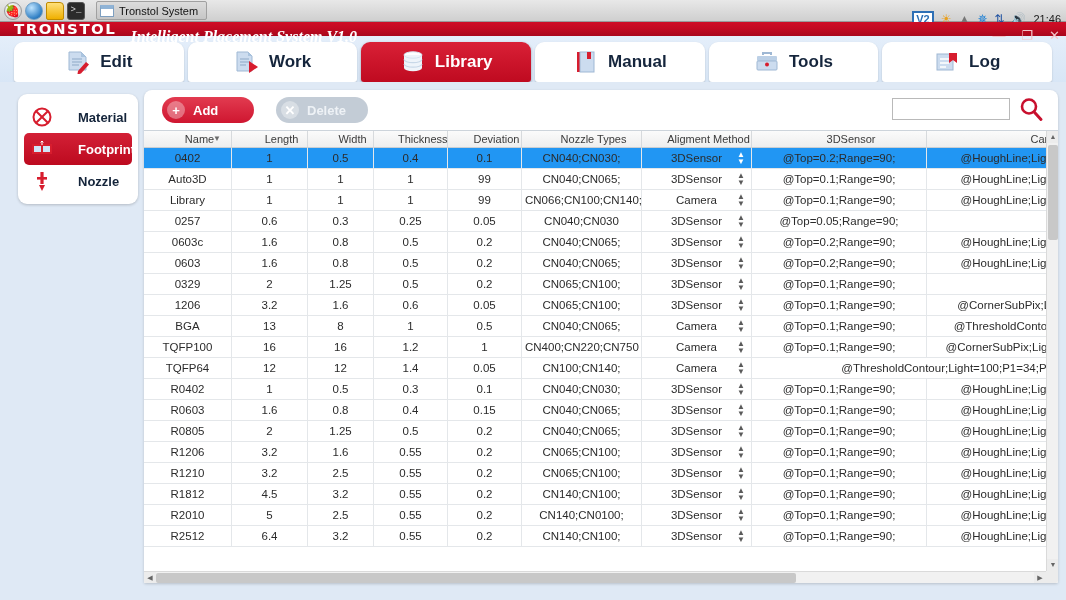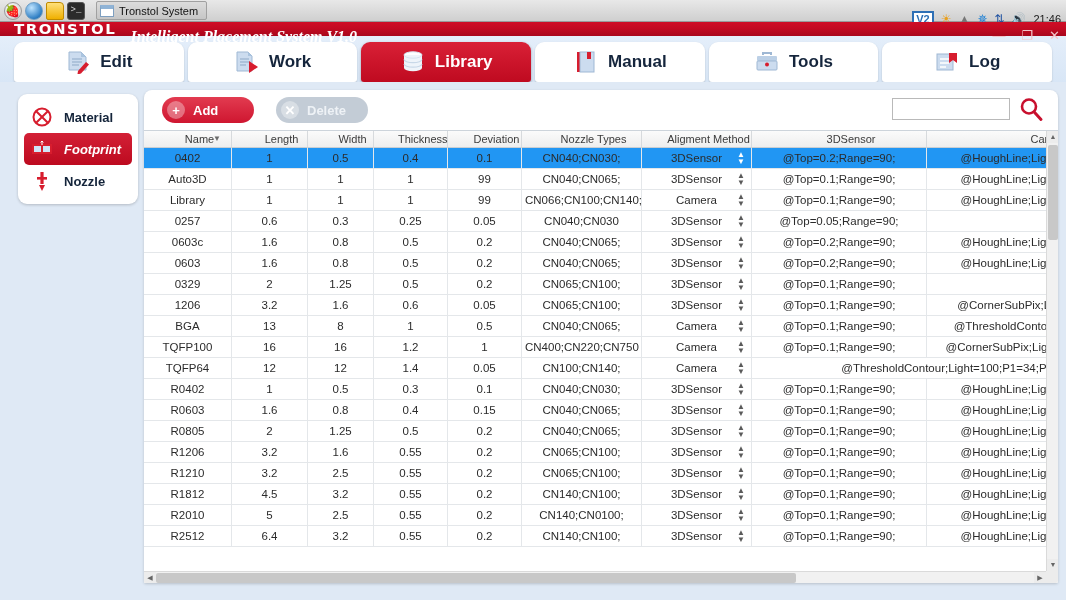--- a/index.html
+++ b/index.html
@@ -112,26 +112,26 @@
   }
   #sidebar {
     width: 140px; flex: none; padding: 12px 0 0 18px;
   }
   #sidebox {
     background: #fff; border-radius: 9px;
     box-shadow: 0 1px 3px rgba(0,0,0,.2);
     padding: 7px 6px; width: 120px;
   }
   .side-item {
-    height: 32px; display: flex; align-items: center; gap: 10px;
+    height: 32px; display: flex; align-items: center; gap: 24px;
     border-radius: 5px; padding-left: 6px;
   }
   .side-item .slbl { font-size: 13px; font-weight: bold; color: #14243a; }
   .side-item.active { background: linear-gradient(#d32036,#bd0a1f); }
-  .side-item.active .slbl { color: #fff; font-style: italic; }
+  .side-item.active .slbl { color: #fff; }
   .sideico { width: 24px; height: 22px; position: relative; flex: none; }
 
   
   #panel {
     flex: 1; margin: 8px 8px 4px 4px;
     background: #fff; border-radius: 8px 8px 2px 2px;
     box-shadow: 0 1px 3px rgba(0,0,0,.18);
     display: flex; flex-direction: column; overflow: hidden;
   }
   #panel-top {

